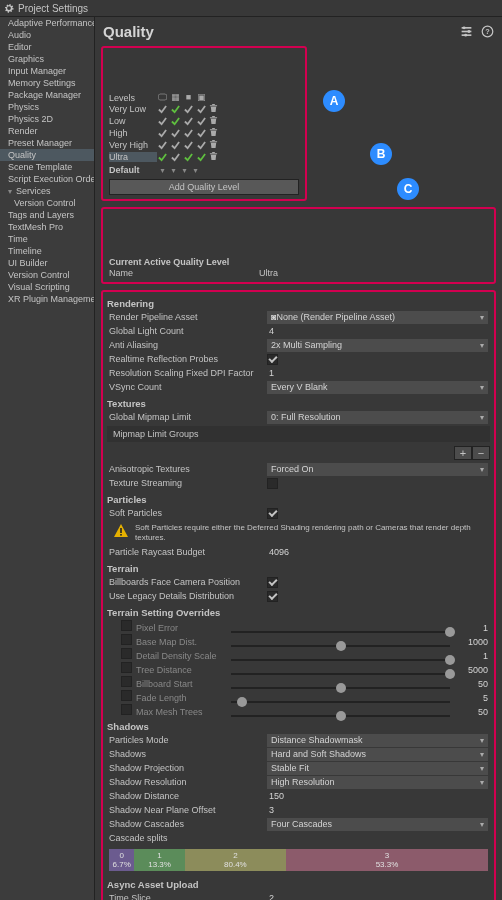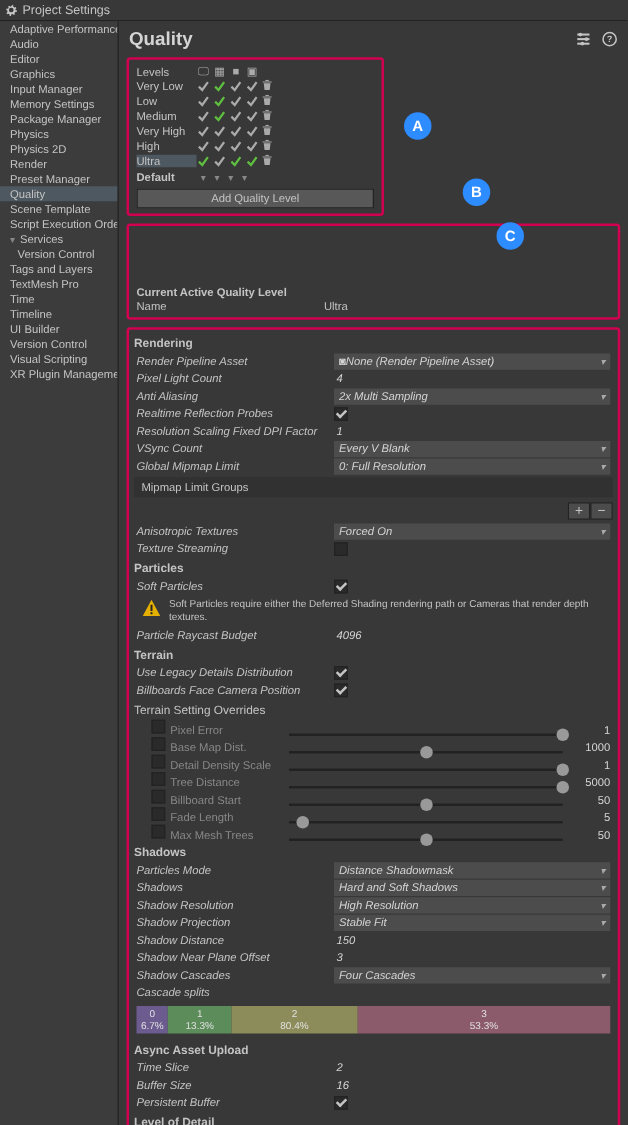--- a/index.html
+++ b/index.html
@@ -11,21 +11,21 @@
 .sidebar { width:95px; background:#3c3c3c; border-right:1px solid #222; overflow-y:auto; font-size:9px; }
 .sidebar-item { padding:1px 4px 1px 8px; cursor:pointer; white-space:nowrap; overflow:hidden; }
 .sidebar-item.selected { background:#4d5860; }
 .sidebar-item.child { padding-left:14px; }
 .sidebar-tri { display:inline-block; width:8px; font-size:8px; color:#888; }
 .content { flex:1; background:#383838; overflow-y:auto; position:relative; }
 .title { font-size:15px; font-weight:bold; color:#d4d4d4; padding:6px 8px 4px 8px; display:flex; justify-content:space-between; align-items:center; }
 .title-icons { display:flex; gap:8px; }
 .title-icons svg { width:13px; height:13px; }
 .hl-box { border:2px solid #d20050; border-radius:3px; margin:2px 6px 6px 6px; }
-.levels { padding:4px 6px 2px 6px; }
+.levels { padding:4px 6px 2px 6px;margin-top:40px; }
 .lvl-hdr { display:flex; align-items:center; }
 .lvl-hdr-label { width:48px; }
 .lvl-hdr-icons { display:flex; gap:2px; }
 .lvl-hdr-icons span { width:11px; text-align:center; font-size:9px; color:#aaa; }
 .lvl-row { display:flex; align-items:center; height:12px; }
 .lvl-name { width:48px; }
 .chk { width:11px; height:11px; display:inline-flex; align-items:center; justify-content:center; margin-right:2px; }
 .chk svg { width:9px; height:9px; }
 .chk.green path { stroke:#5fbf3f; }
 .chk.grey path { stroke:#aaa; }
@@ -34,21 +34,21 @@
 .def-row .lvl-name { font-weight:bold; }
 .arrows span { width:11px; display:inline-block; text-align:center; color:#888; font-size:8px; }
 .add-btn { background:#585858; text-align:center; padding:2px; margin:4px 0 2px 0; font-size:9px; cursor:pointer; border:1px solid #222; }
 .callout { position:absolute; width:22px; height:22px; border-radius:50%; background:#2d8cff; color:#fff; font-weight:bold; font-size:12px; display:flex; align-items:center; justify-content:center; z-index:5; }
 .curr-box { margin:2px 6px 6px 6px; padding:3px 6px; }
 .curr-title { font-weight:bold; font-size:9px;margin-top:45px; }
 .nv-row { display:flex; padding:1px 0; }
 .nv-label { width:150px; }
 .nv-value { color:#c4c4c4; }
 .section-hdr { font-weight:bold; font-size:9.5px; padding:4px 0 1px 0; }
-.prop-row { display:flex; align-items:center; height:14px; padding:0 2px;font-style:italic; }
+.prop-row { display:flex; align-items:center; height:14px; padding:0 2px; }
 .prop-label { width:158px; }
 .prop-val { flex:1; display:flex; align-items:center; }
 .drop { background:#4c4c4c; flex:1; height:13px; display:flex; align-items:center; padding:0 4px; position:relative; font-size:9px; color:#d4d4d4; }
 .drop::after { content:"▾"; position:absolute; right:4px; font-size:8px; color:#aaa; }
 .text-val { padding:0 2px; color:#d4d4d4; }
 .chkbox { width:11px; height:11px; background:#2a2a2a; border:1px solid #222; display:flex; align-items:center; justify-content:center; }
 .chkbox.on::after { content:""; width:6px; height:3px; border-left:2px solid #c4c4c4; border-bottom:2px solid #c4c4c4; transform:rotate(-45deg); margin-top:-2px; }
 .dark-row { background:#313131; margin:2px 0; padding:3px 6px; }
 .list-empty { background:#313131; padding:3px 6px; font-size:9px; color:#aaa; }
 .list-btns { display:flex; justify-content:flex-end; padding:2px 0; gap:0; }
@@ -190,73 +190,47 @@
               <span class="chk grey">
                 <svg viewBox="0 0 10 10">
                   <path fill="none" stroke-width="2" d="M1 5l3 3 5-7"></path>
                 </svg>
               </span>
               <span class="trash"><svg viewBox="0 0 10 10">
                   <path fill="#aaa" d="M2 3h6l-.7 6H2.7zM1 1.5h8v1H1zM3.5 0h3v1h-3z"></path>
                 </svg></span>
             </div>
             <div class="lvl-row">
-              <span class="lvl-name" style="">Medium</span>
-              <span class="chk grey">
-                <svg viewBox="0 0 10 10">
-                  <path fill="none" stroke-width="2" d="M1 5l3 3 5-7"></path>
-                </svg>
-              </span>
-              <span class="chk green">
+              <span class="lvl-name" style="">High</span>
+              <span class="chk grey">
+                <svg viewBox="0 0 10 10">
+                  <path fill="none" stroke-width="2" d="M1 5l3 3 5-7"></path>
+                </svg>
+              </span>
+              <span class="chk grey">
                 <svg viewBox="0 0 10 10">
                   <path fill="none" stroke-width="2" d="M1 5l3 3 5-7"></path>
                 </svg>
               </span>
               <span class="chk grey">
                 <svg viewBox="0 0 10 10">
                   <path fill="none" stroke-width="2" d="M1 5l3 3 5-7"></path>
                 </svg>
               </span>
               <span class="chk grey">
                 <svg viewBox="0 0 10 10">
                   <path fill="none" stroke-width="2" d="M1 5l3 3 5-7"></path>
                 </svg>
               </span>
               <span class="trash"><svg viewBox="0 0 10 10">
                   <path fill="#aaa" d="M2 3h6l-.7 6H2.7zM1 1.5h8v1H1zM3.5 0h3v1h-3z"></path>
                 </svg></span>
             </div>
             <div class="lvl-row">
               <span class="lvl-name" style="">Very High</span>
-              <span class="chk grey">
-                <svg viewBox="0 0 10 10">
-                  <path fill="none" stroke-width="2" d="M1 5l3 3 5-7"></path>
-                </svg>
-              </span>
-              <span class="chk grey">
-                <svg viewBox="0 0 10 10">
-                  <path fill="none" stroke-width="2" d="M1 5l3 3 5-7"></path>
-                </svg>
-              </span>
-              <span class="chk grey">
-                <svg viewBox="0 0 10 10">
-                  <path fill="none" stroke-width="2" d="M1 5l3 3 5-7"></path>
-                </svg>
-              </span>
-              <span class="chk grey">
-                <svg viewBox="0 0 10 10">
-                  <path fill="none" stroke-width="2" d="M1 5l3 3 5-7"></path>
-                </svg>
-              </span>
-              <span class="trash"><svg viewBox="0 0 10 10">
-                  <path fill="#aaa" d="M2 3h6l-.7 6H2.7zM1 1.5h8v1H1zM3.5 0h3v1h-3z"></path>
-                </svg></span>
-            </div>
-            <div class="lvl-row">
-              <span class="lvl-name" style="">High</span>
               <span class="chk grey">
                 <svg viewBox="0 0 10 10">
                   <path fill="none" stroke-width="2" d="M1 5l3 3 5-7"></path>
                 </svg>
               </span>
               <span class="chk grey">
                 <svg viewBox="0 0 10 10">
                   <path fill="none" stroke-width="2" d="M1 5l3 3 5-7"></path>
                 </svg>
               </span>
@@ -321,21 +295,21 @@
       <div class="props-wrap">
 
         <div class="section-hdr">Rendering</div>
         <div class="prop-row">
             <span class="prop-label">Render Pipeline Asset</span>
             <span class="prop-val">
               <span class="drop">◙ <span>None (Render Pipeline Asset)</span></span>
             </span>
           </div>
         <div class="prop-row">
-            <span class="prop-label">Pixel Light Count</span>
+            <span class="prop-label">Global Light Count</span>
             <span class="prop-val text-val">4</span>
           </div>
         <div class="prop-row">
             <span class="prop-label">Anti Aliasing</span>
             <span class="prop-val">
               <span class="drop">2x Multi Sampling</span>
             </span>
           </div>
         <div class="prop-row">
             <span class="prop-label">Realtime Reflection Probes</span>
@@ -347,20 +321,21 @@
             <span class="prop-label">Resolution Scaling Fixed DPI Factor</span>
             <span class="prop-val text-val">1</span>
           </div>
         <div class="prop-row">
             <span class="prop-label">VSync Count</span>
             <span class="prop-val">
               <span class="drop">Every V Blank</span>
             </span>
           </div>
 
+        <div class="section-hdr">Textures</div>
         <div class="prop-row">
             <span class="prop-label">Global Mipmap Limit</span>
             <span class="prop-val">
               <span class="drop">0: Full Resolution</span>
             </span>
           </div>
         <div class="dark-row">Mipmap Limit Groups</div>
         <div class="list-btns">
             <span>+</span>
             <span>−</span>
@@ -393,32 +368,32 @@
             </svg>
           <span class="warn-text">Soft Particles require either the Deferred Shading rendering path or Cameras that render depth textures.</span>
         </div>
         <div class="prop-row">
             <span class="prop-label">Particle Raycast Budget</span>
             <span class="prop-val text-val">4096</span>
           </div>
 
         <div class="section-hdr">Terrain</div>
         <div class="prop-row">
+            <span class="prop-label">Billboards Face Camera Position</span>
+            <span class="prop-val">
+              <span class="chkbox on"></span>
+            </span>
+          </div>
+        <div class="prop-row">
             <span class="prop-label">Use Legacy Details Distribution</span>
             <span class="prop-val">
               <span class="chkbox on"></span>
             </span>
           </div>
-        <div class="prop-row">
-            <span class="prop-label">Billboards Face Camera Position</span>
-            <span class="prop-val">
-              <span class="chkbox on"></span>
-            </span>
-          </div>
-        <div class="section-hdr" style="font-weight:normal;">Terrain Setting Overrides</div>
+        <div class="section-hdr" style="font-weight:bold;">Terrain Setting Overrides</div>
         <div id="terrain-sliders">
             <div class="slider-row">
               <span class="slider-label"><span class="chkbox" style="display:inline-block;margin-right:4px;"></span>Pixel Error</span>
               <span class="slider-track">
                 <span class="slider-handle" style="left:100%;"></span>
               </span>
               <span class="slider-val">1</span>
             </div>
             <div class="slider-row">
               <span class="slider-label"><span class="chkbox" style="display:inline-block;margin-right:4px;"></span>Base Map Dist.</span>
@@ -471,29 +446,29 @@
               <span class="drop">Distance Shadowmask</span>
             </span>
           </div>
         <div class="prop-row">
             <span class="prop-label">Shadows</span>
             <span class="prop-val">
               <span class="drop">Hard and Soft Shadows</span>
             </span>
           </div>
         <div class="prop-row">
+            <span class="prop-label">Shadow Projection</span>
+            <span class="prop-val">
+              <span class="drop">Stable Fit</span>
+            </span>
+          </div>
+        <div class="prop-row">
             <span class="prop-label">Shadow Resolution</span>
             <span class="prop-val">
               <span class="drop">High Resolution</span>
-            </span>
-          </div>
-        <div class="prop-row">
-            <span class="prop-label">Shadow Projection</span>
-            <span class="prop-val">
-              <span class="drop">Stable Fit</span>
             </span>
           </div>
         <div class="prop-row">
             <span class="prop-label">Shadow Distance</span>
             <span class="prop-val text-val">150</span>
           </div>
         <div class="prop-row">
             <span class="prop-label">Shadow Near Plane Offset</span>
             <span class="prop-val text-val">3</span>
           </div>

